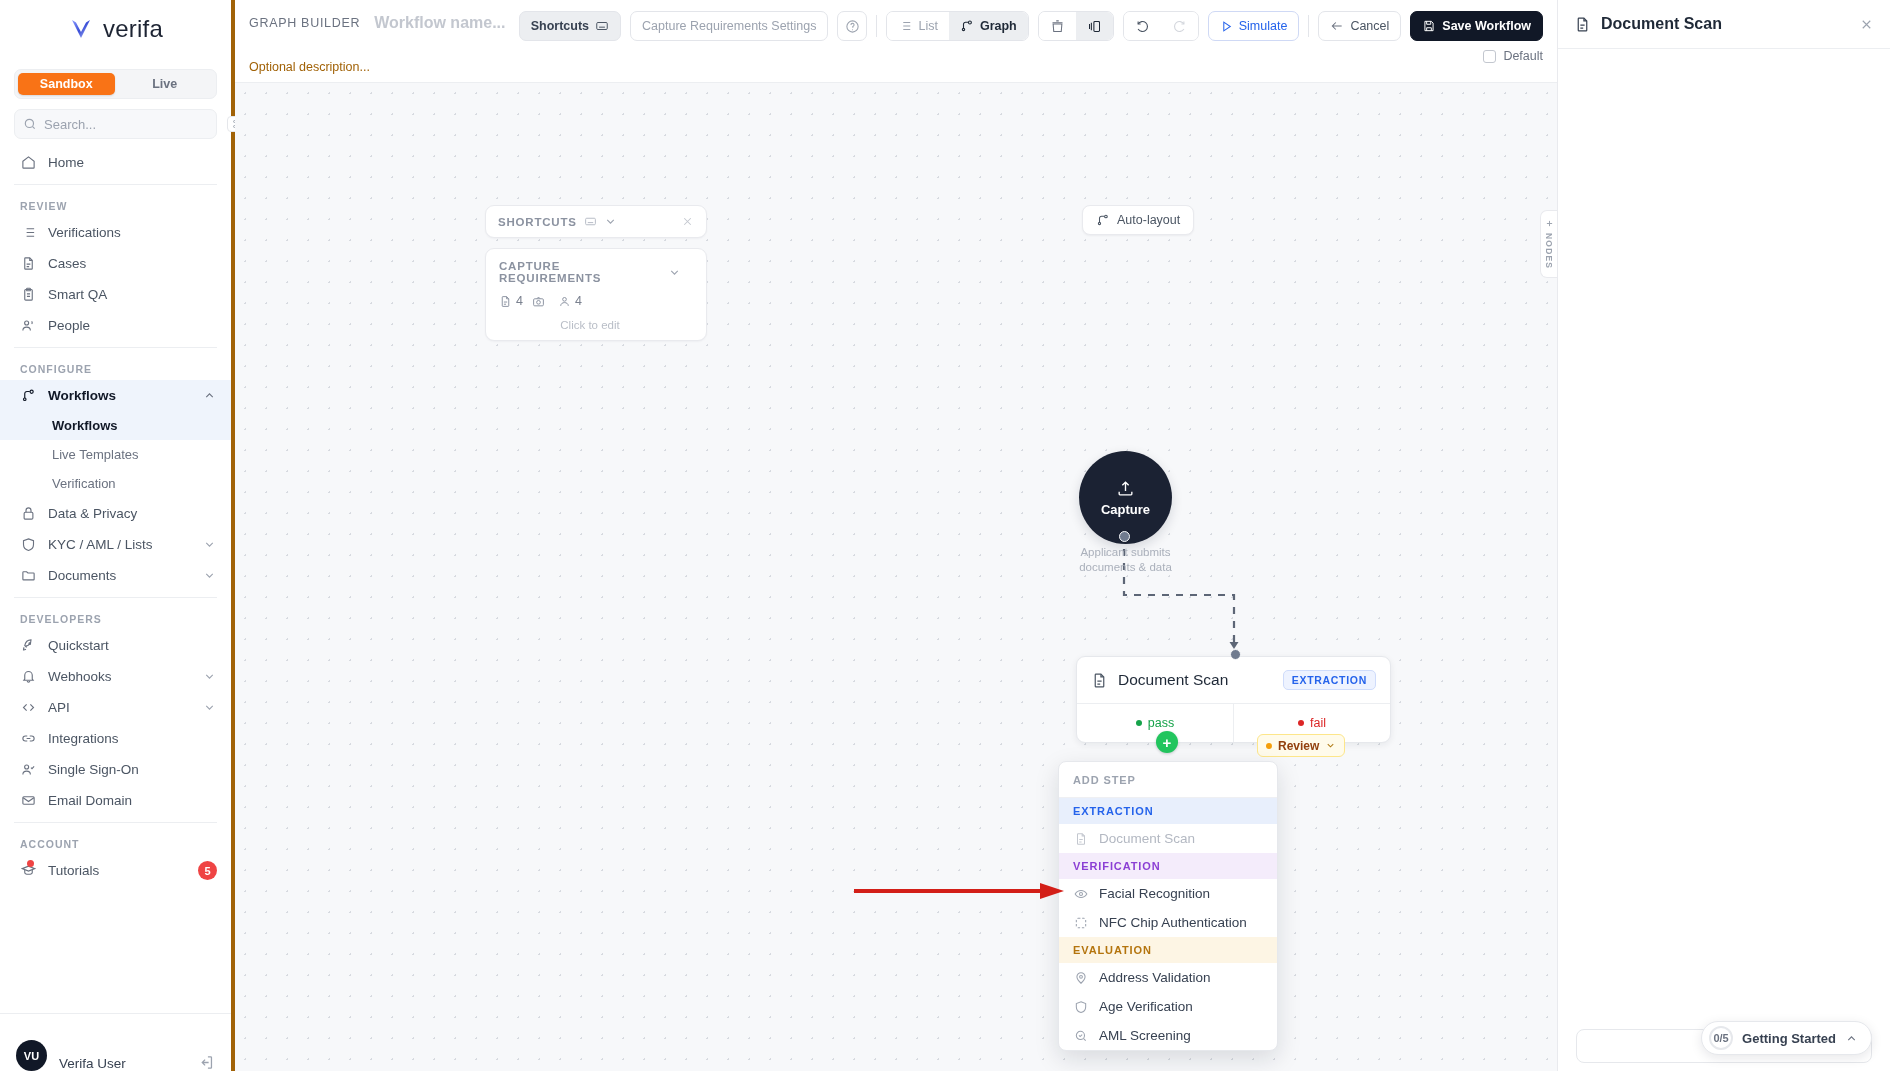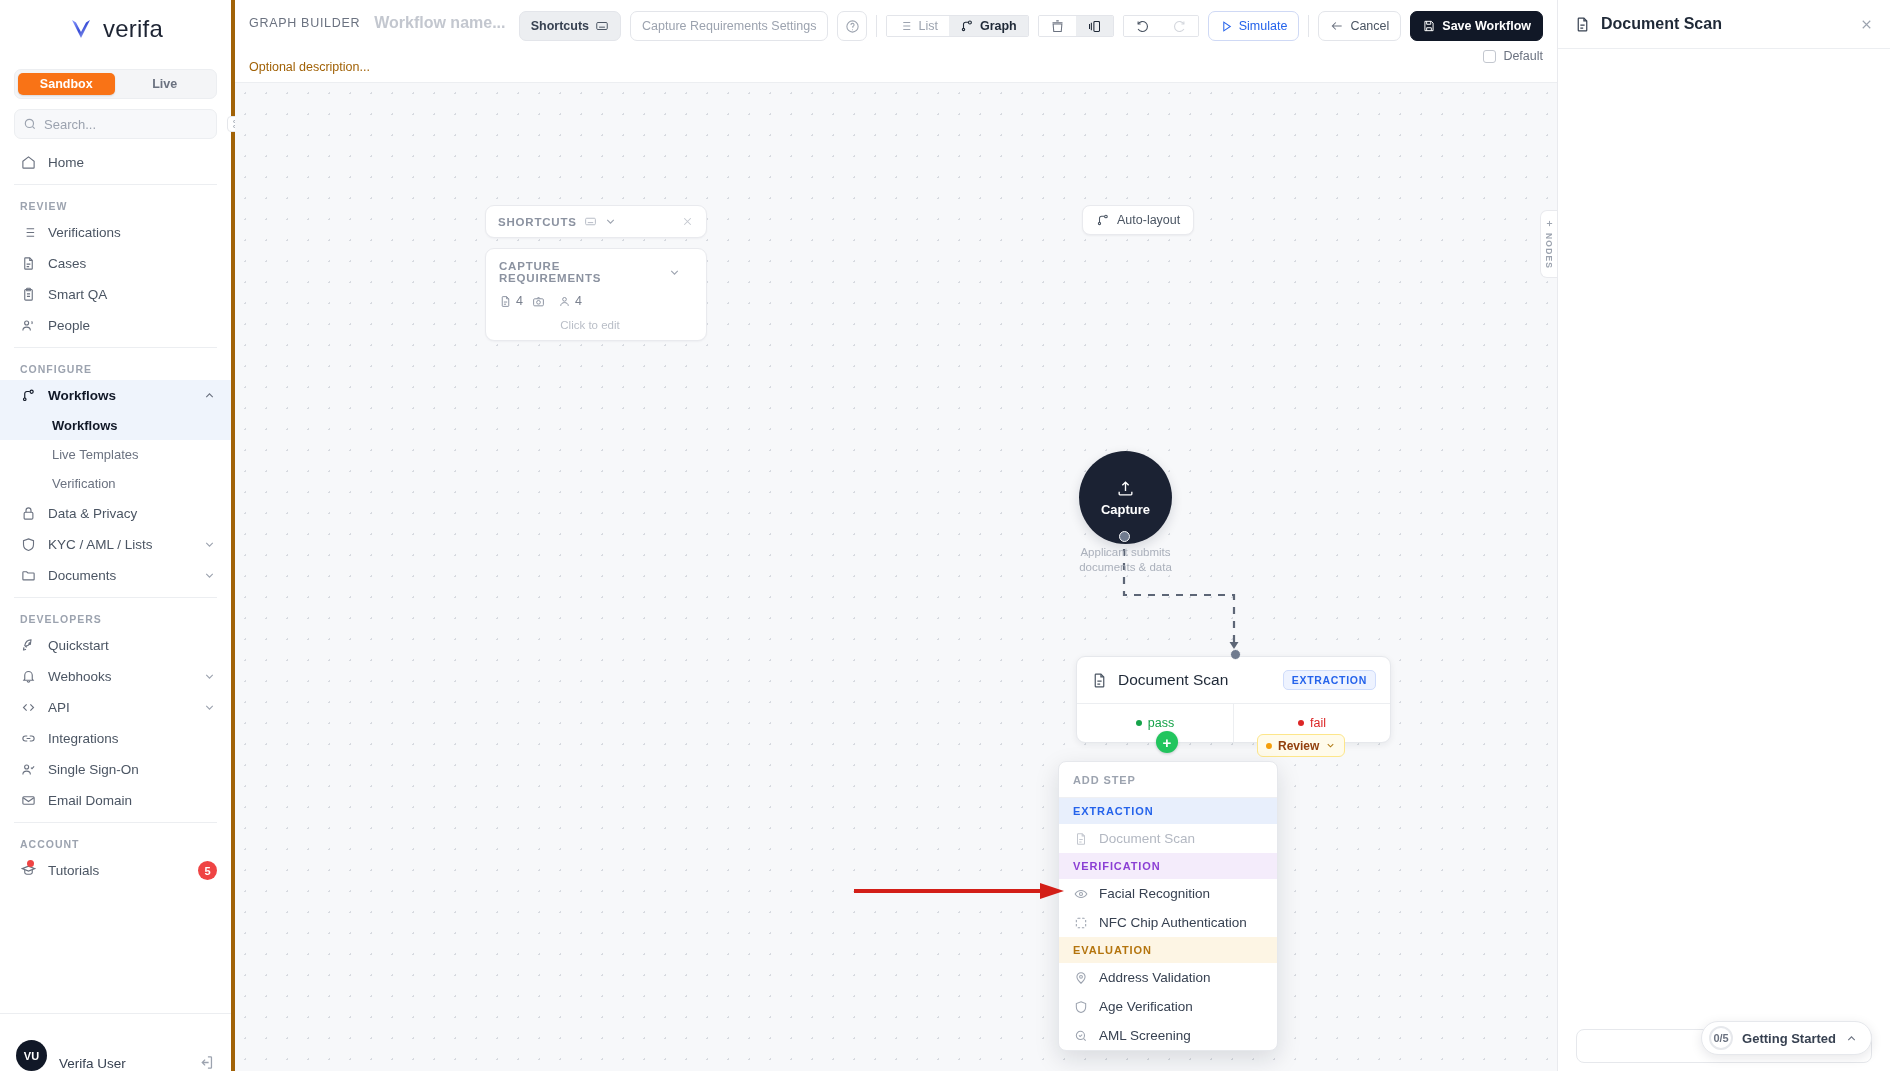--- a/index.html
+++ b/index.html
@@ -113,21 +113,21 @@
   .header-right { margin-left: auto; display: flex; flex-direction: column; align-items: flex-end; gap: 8px; padding-top: 5px; }
   .toolbar { display: flex; align-items: center; gap: 9px; }
   .btn {
     height: 30px; border: 1px solid #e3e5ea; border-radius: 7px; background: #fff;
     display: flex; align-items: center; gap: 6px; padding: 0 11px; font-size: 12.5px;
     color: #4b5563; cursor: pointer; white-space: nowrap; font-family: inherit;
   }
   .btn.muted { color: #9ca3af; }
   .btn.grey-active { background: #eceef1; border-color: #e3e5ea; color: #374151; font-weight: 600; }
   .btn.icon-only { width: 30px; padding: 0; justify-content: center; }
-  .seg { display: flex; border: 1px solid #e3e5ea; border-radius: 2px; overflow: hidden; height: 22px; }
+  .seg { display: flex; border: 1px solid #e3e5ea; border-radius: 7px; overflow: hidden; height: 30px; }
   .seg .s {
     display: flex; align-items: center; gap: 6px; padding: 0 11px; font-size: 12.5px;
     color: #9ca3af; cursor: pointer; background: #fff;
   }
   .seg .s.on { background: #eceef1; color: #1f2937; font-weight: 600; }
   .divider-v { width: 1px; height: 22px; background: #e3e5ea; }
   .btn.primary-outline { color: #2563eb; border-color: #cfd9f5; }
   .btn.dark { background: #111827; color: #fff; border-color: #111827; font-weight: 600; }
   .default-check { display: flex; align-items: center; gap: 7px; font-size: 12.5px; color: #6b7280; }
   .checkbox { width: 13px; height: 13px; border: 1.5px solid #c3c7cf; border-radius: 3px; }

